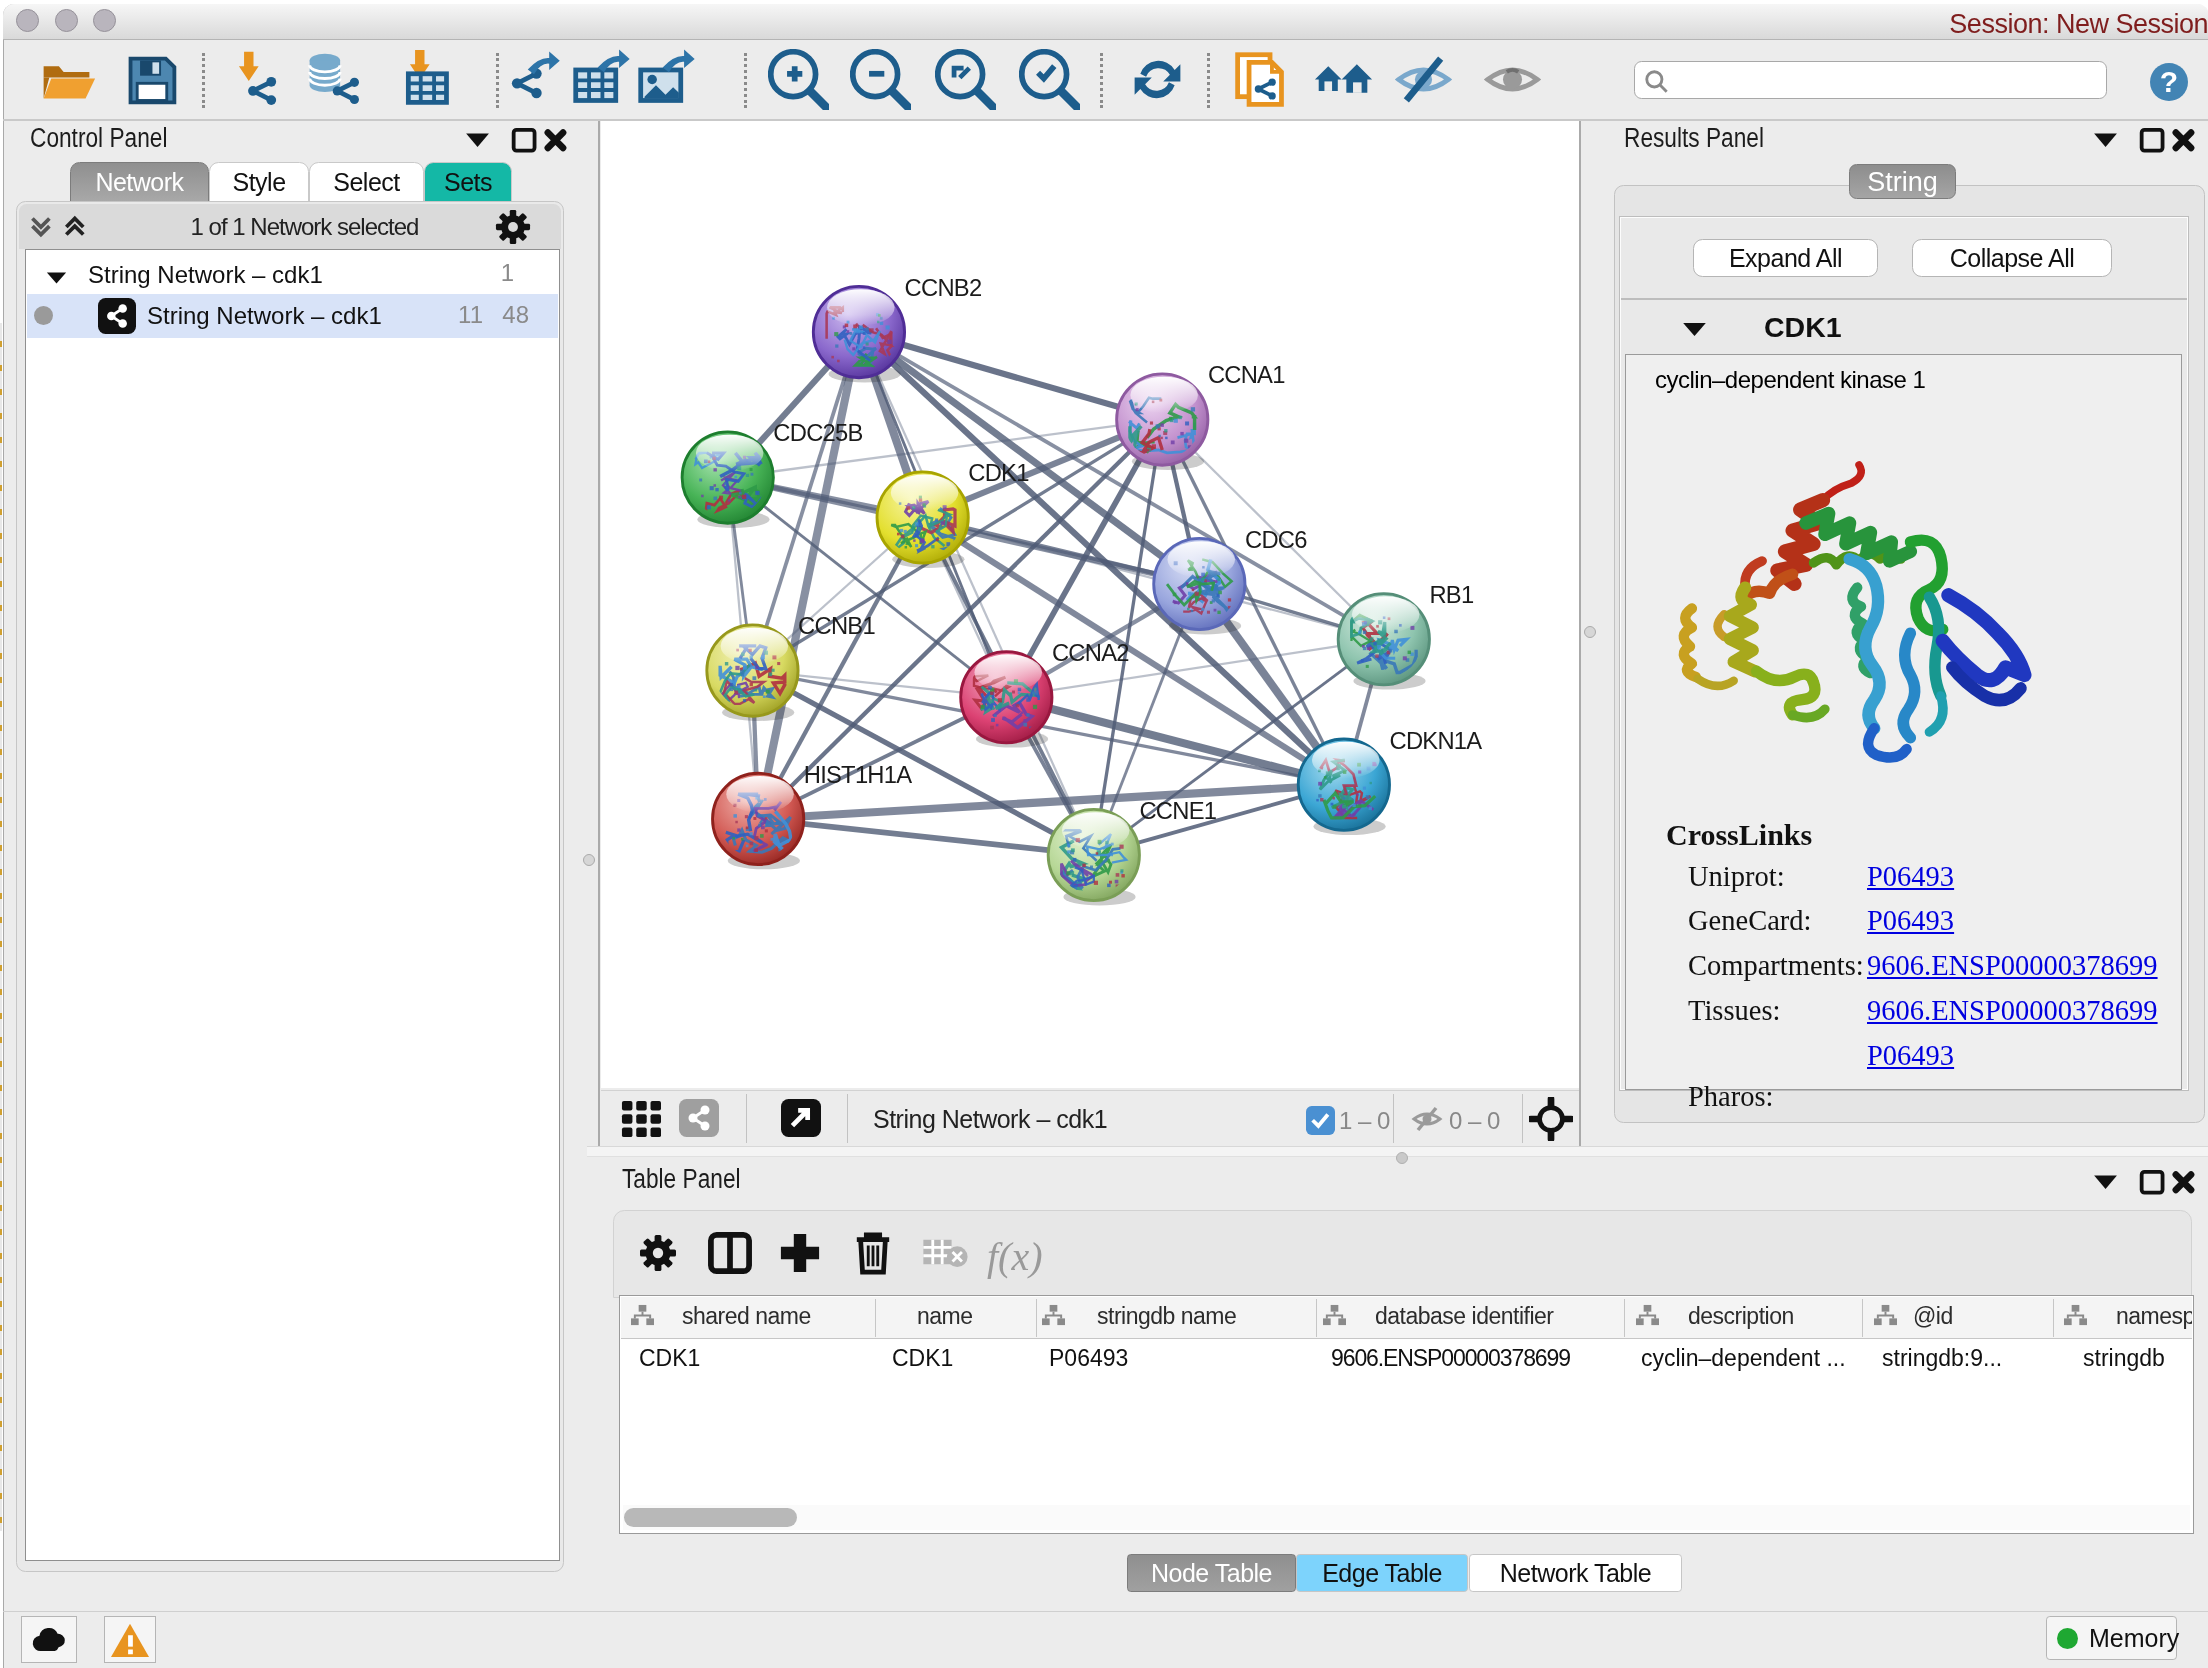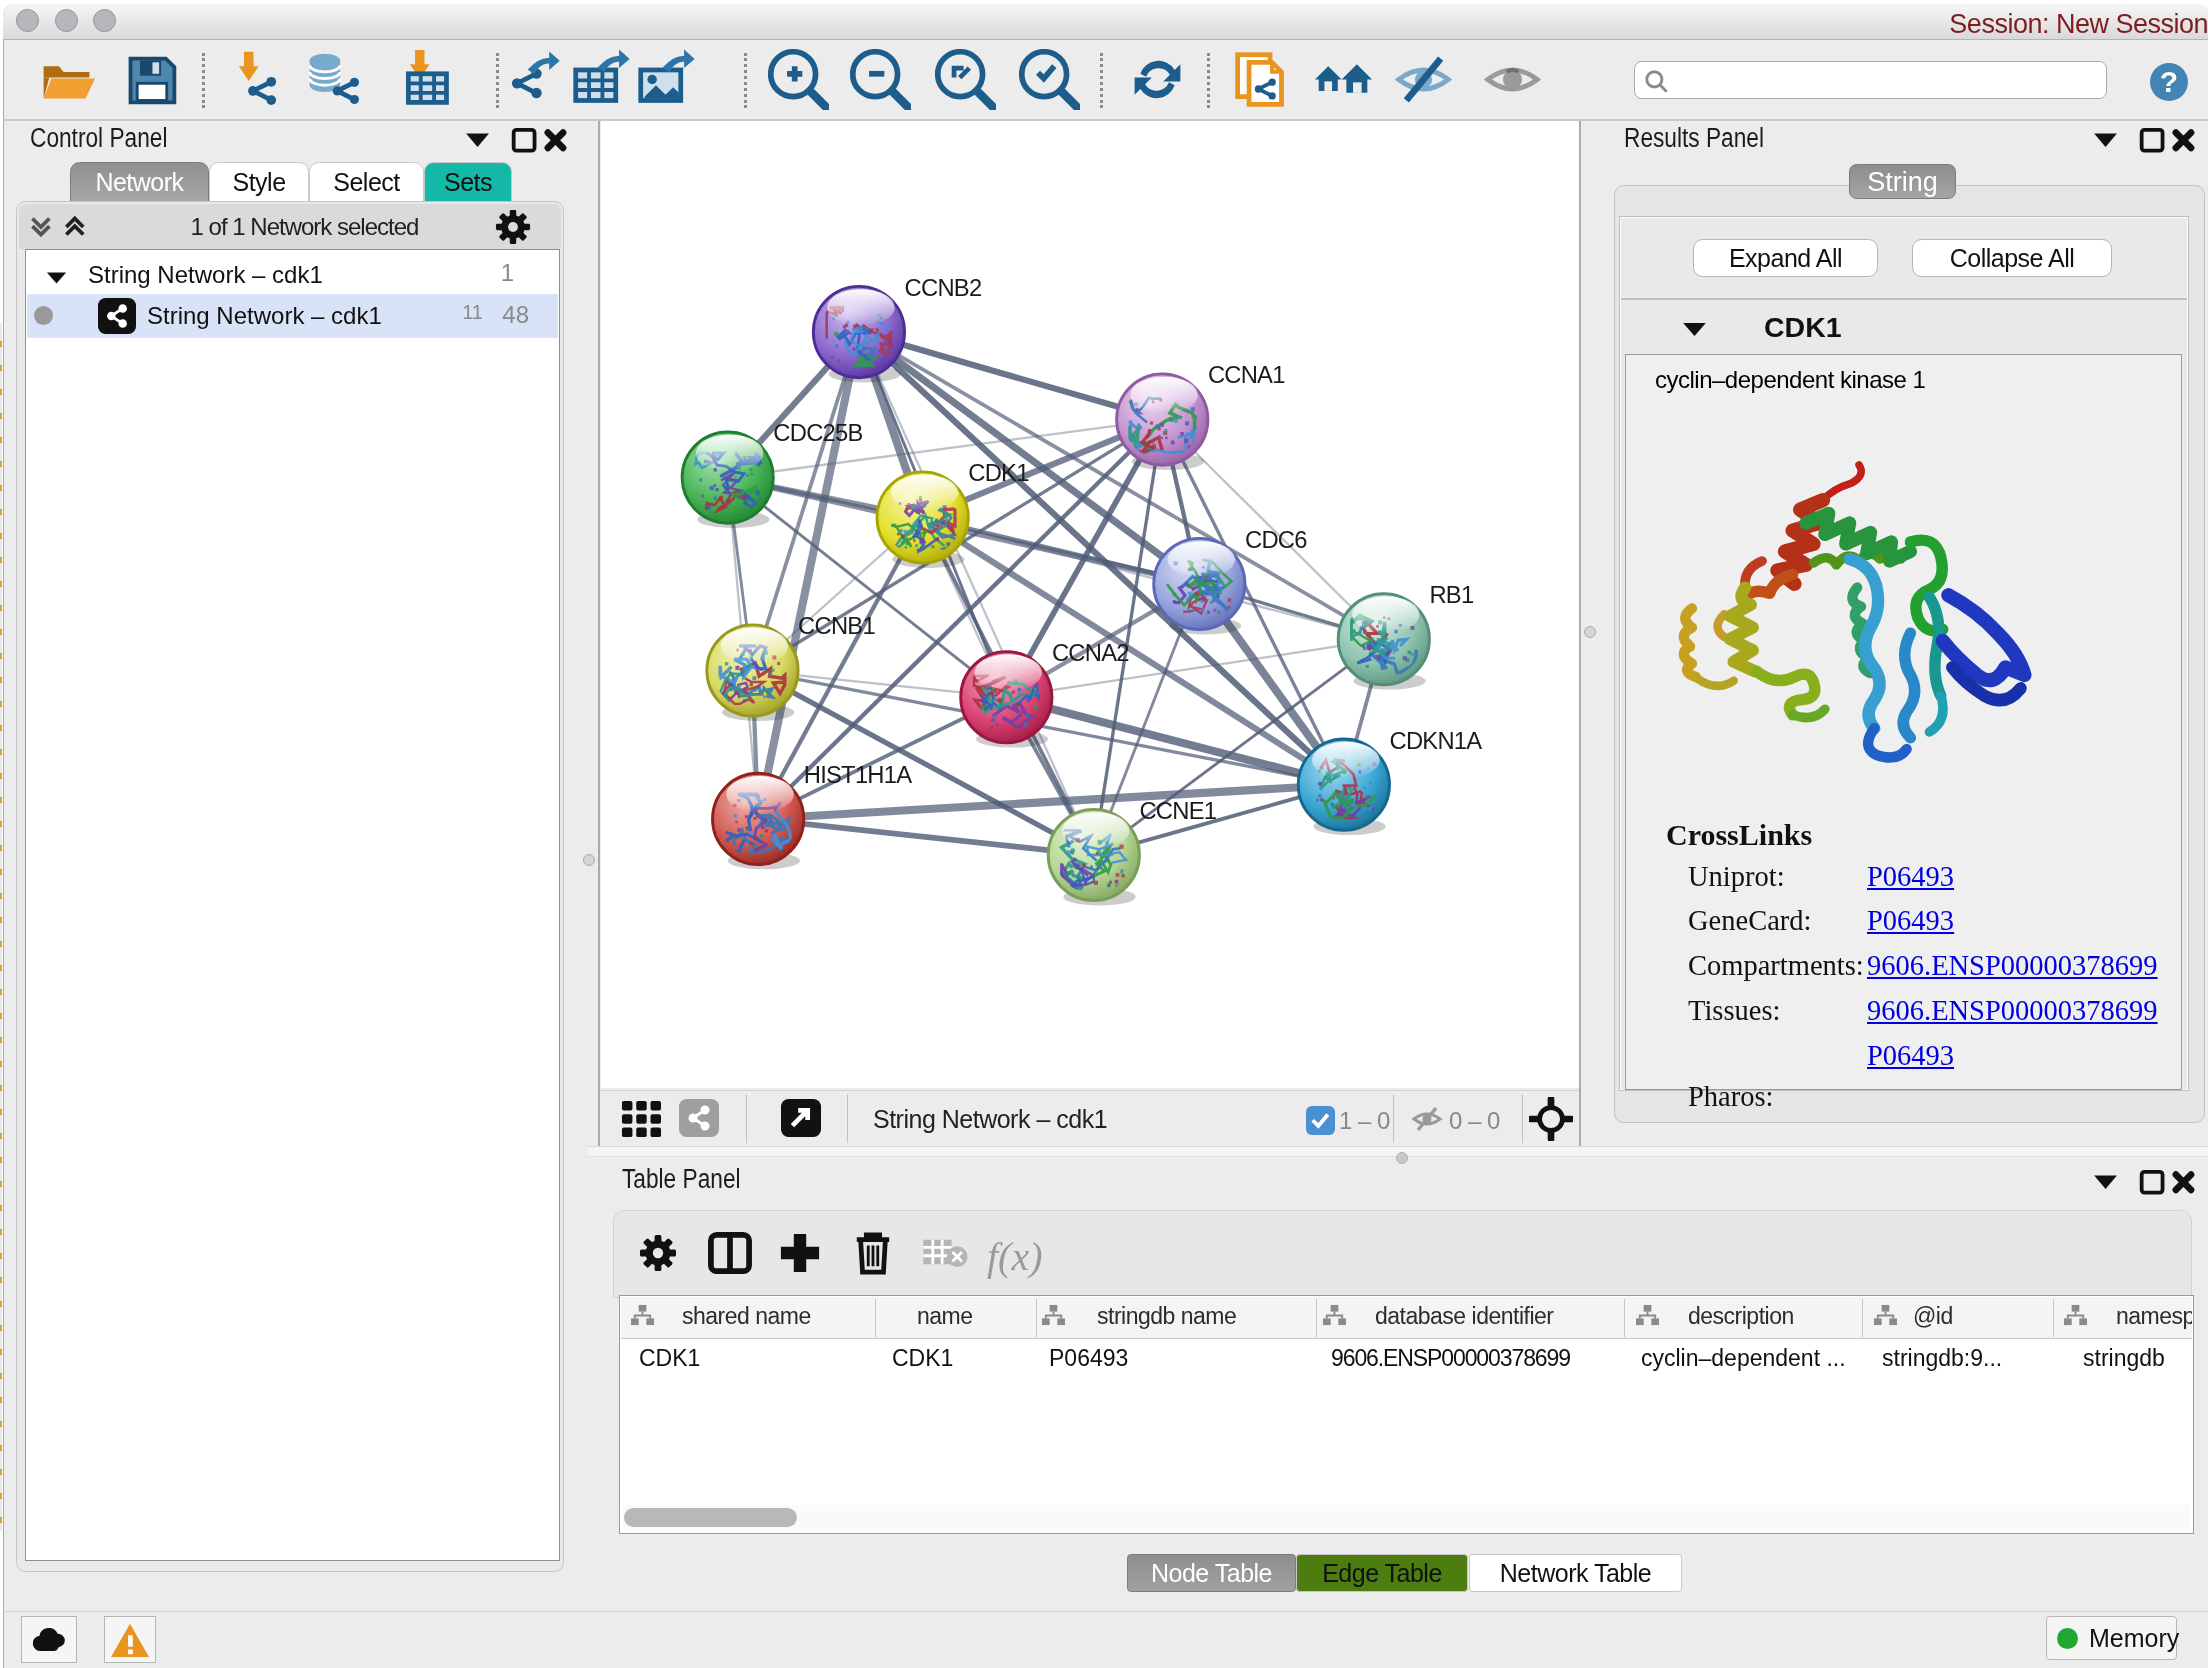--- a/index.html
+++ b/index.html
@@ -180,21 +180,21 @@
       <line x1="26" y1="11" x2="14" y2="19"></line>
       <line x1="14" y1="19" x2="26" y2="27"></line>
     </g>
     <g fill="#fff">
       <circle cx="26" cy="11" r="4.5"></circle>
       <circle cx="14" cy="19" r="4.5"></circle>
       <circle cx="26" cy="27" r="4.5"></circle>
     </g>
   </svg>
 <div class="abs" style="left:147px;top:302px;font-size:24px;color:#111;"><span class="nw">String Network – cdk1</span></div>
-<div class="abs" style="left:445px;top:301px;width:38px;text-align:right;font-size:20px;color:#8a8a8a;">11</div>
+<div class="abs" style="left:445px;top:301px;width:38px;text-align:right;font-size:24px;color:#8a8a8a;">11</div>
 <div class="abs" style="left:491px;top:301px;width:38px;text-align:right;font-size:24px;color:#8a8a8a;">48</div>
 <div class="abs" style="left:598px;top:121px;width:1.9px;height:1025px;background:#aaa;"></div>
 <div class="abs" style="left:1579px;top:121px;width:1.9px;height:1025px;background:#aaa;"></div>
 <div class="abs" style="left:601px;top:121px;width:978px;height:967px;background:#fff;"></div>
 <svg class="abs" style="left:601px;top:121px" width="978" height="967" viewBox="0 0 1028 1017">
 <defs>
 <linearGradient id="gloss" x1="0" y1="0" x2="0" y2="1">
 <stop offset="0" stop-color="#fff" stop-opacity="0.98"></stop>
         <stop offset="0.7" stop-color="#fff" stop-opacity="0.38"></stop>
         <stop offset="1" stop-color="#fff" stop-opacity="0"></stop>
@@ -956,21 +956,21 @@
 <div class="abs" style="left:639px;top:1345px;font-size:23px;color:#111;">CDK1</div>
 <div class="abs" style="left:892px;top:1345px;font-size:23px;color:#111;">CDK1</div>
 <div class="abs" style="left:1049px;top:1345px;font-size:23px;color:#111;">P06493</div>
 <div class="abs" style="left:1331px;top:1345px;font-size:23px;color:#111;letter-spacing:-1.1px;">9606.ENSP00000378699</div>
 <div class="abs" style="left:1641px;top:1345px;font-size:23px;color:#111;">cyclin–dependent ...</div>
 <div class="abs" style="left:1882px;top:1345px;font-size:23px;color:#111;">stringdb:9...</div>
 <div class="abs" style="left:2083px;top:1345px;font-size:23px;color:#111;">stringdb</div>
 <div class="abs" style="left:623px;top:1505px;width:1567px;height:25px;background:#fafafa;"></div>
 <div class="abs" style="left:624px;top:1508px;width:173px;height:19px;background:#b8b8b8;border-radius:9.5px;"></div>
 <div class="abs" style="left:1127px;top:1554px;width:169px;height:38px;background:linear-gradient(#8f8f8f,#a0a0a0);color:#fff;border:1px solid #7c7c7c;font-size:25px;text-align:center;line-height:36px;border-radius:3.8px;letter-spacing:-0.5px;">Node Table</div>
-<div class="abs" style="left:1296px;top:1554px;width:172px;height:38px;background:#4d7c0f;color:#111;border:1px solid #c6c6c6;font-size:25px;text-align:center;line-height:36px;border-radius:3.8px;letter-spacing:-0.5px;">Edge Table</div>
+<div class="abs" style="left:1296px;top:1554px;width:172px;height:38px;background:#7dd3fc;color:#111;border:1px solid #c6c6c6;font-size:25px;text-align:center;line-height:36px;border-radius:3.8px;letter-spacing:-0.5px;">Edge Table</div>
 <div class="abs" style="left:1469px;top:1554px;width:213px;height:38px;background:#fff;color:#111;border:1px solid #c6c6c6;font-size:25px;text-align:center;line-height:36px;border-radius:3.8px;letter-spacing:-0.5px;">Network Table</div>
 <div class="abs" style="left:2.9px;top:1611px;width:2206px;height:1px;background:#cfcfcf;"></div>
 <div class="abs" style="left:21px;top:1616px;width:56px;height:47px;background:#f5f5f5;border:1.9px solid #b5b5b5;"></div>
 <svg class="abs" style="left:28.5px;top:1626px" width="42" height="27" viewBox="0 0 44 28">
     <path d="M13 26 a8 8 0 0 1 -2 -16 a10 10 0 0 1 19 -2 a7 7 0 0 1 1 14 a6 6 0 0 1 -4 4Z" fill="#111"></path>
   </svg>
 <div class="abs" style="left:104px;top:1616px;width:52px;height:47px;background:#f5f5f5;border:1.9px solid #b5b5b5;"></div>
 <svg class="abs" style="left:109px;top:1621px" width="42" height="38" viewBox="0 0 44 40">
     <path d="M22 3 L42 38 L2 38Z" fill="#e8941f"></path>
     <rect x="20" y="15" width="5" height="12" fill="#fff"></rect>

